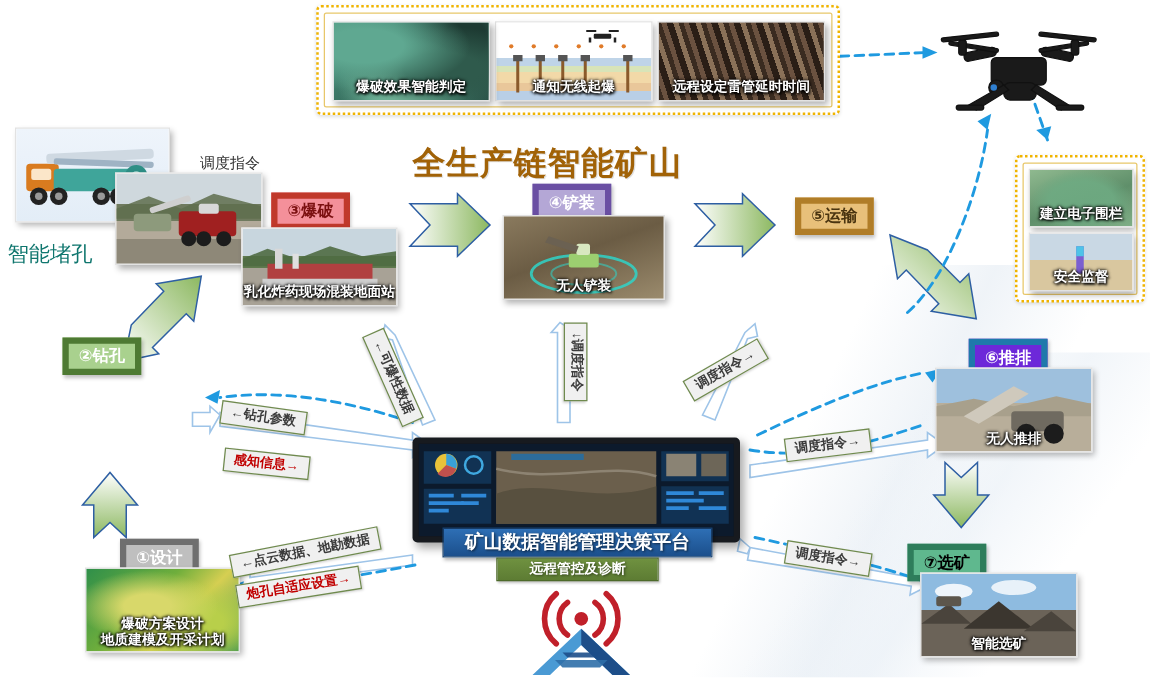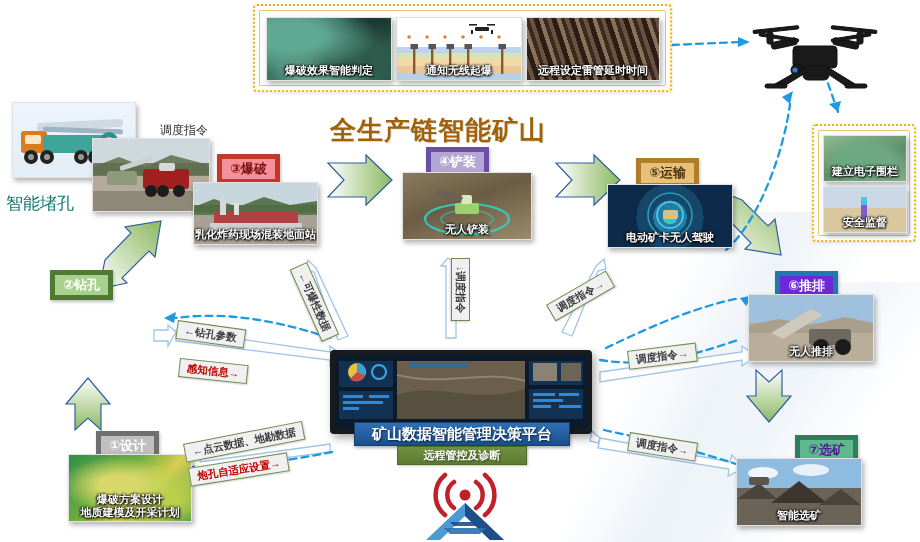--- a/index.html
+++ b/index.html
@@ -354,49 +354,38 @@
         <ellipse cx="64" cy="46" rx="26" ry="9" fill="none" stroke="#2fd3c8" stroke-width="1.6" opacity=".55"></ellipse>
         <rect x="52" y="30" width="24" height="11" rx="2" fill="#9ccf70"></rect>
         <rect x="58" y="22" width="11" height="9" rx="2" fill="#d8e8c0"></rect>
         <path d="M36 16 L60 24 L58 29 L33 21 Z" fill="#6b6152"></path>
       </svg>
     </div>
     <div class="cap">无人铲装</div>
   </div>
 
   <div class="tag" style="left:636px;top:158px;background:#e8c07a;border-color:#b07d28;color:#4a3410;">⑤运输</div>
-  <div class="card" style="left:607px;top:184px;width:124px;height:62px;">
-    <div class="photo" style="background:
-            radial-gradient(circle at 50% 52%, #2fc8d8 0 10%, #1f7fa8 10% 24%, #17466b 24% 48%, #0e2a4a 48% 100%);">
-      <svg viewBox="0 0 124 62" style="width:124px;height:62px;display:block">
-        <circle cx="62" cy="30" r="22" fill="none" stroke="#39d3e0" stroke-width="1.6" opacity=".6"></circle>
-        <circle cx="62" cy="30" r="13" fill="none" stroke="#6fe6ef" stroke-width="1.6" opacity=".75"></circle>
-        <rect x="55" y="25" width="15" height="9" rx="2" fill="#d9c27a"></rect>
-      </svg>
-    </div>
-    <div class="cap">电动矿卡无人驾驶</div>
-  </div>
 
   <div class="tag" style="left:775px;top:271px;background:#6d28d9;border-color:#1f79ab;color:#ffffff;">⑥推排</div>
   <div class="card" style="left:748px;top:294px;width:124px;height:66px;">
     <div class="photo" style="background:linear-gradient(180deg,#9ec0dd 0 42%,#b8ae9a 42% 100%);">
       <svg viewBox="0 0 124 66" style="width:124px;height:66px;display:block">
         <path d="M0 30 L30 24 L62 30 L96 22 L124 28 L124 38 L0 38 Z" fill="#a8a08c"></path>
         <path d="M22 38 L62 14 L74 20 L34 44 Z" fill="#cfc9bc"></path>
         <rect x="60" y="34" width="42" height="16" rx="3" fill="#6f6a60"></rect>
         <g fill="#1c1c1c">
             <circle cx="72" cy="52" r="8"></circle>
             <circle cx="94" cy="52" r="8"></circle>
           </g>
       </svg>
     </div>
     <div class="cap">无人推排</div>
   </div>
 
-  <div class="tag" style="left:795px;top:435px;background:#5fb88e;border-color:#2e7d5b;color:#4c1d95;">⑦选矿</div>
+  <div class="tag" style="left:726px;top:435px;background:#5fb88e;border-color:#2e7d5b;color:#000000;">⑦选矿</div>
   <div class="card" style="left:736px;top:458px;width:124px;height:66px;">
     <div class="photo" style="background:linear-gradient(180deg,#8ebbe0 0 44%,#6b6358 44% 100%);">
       <svg viewBox="0 0 124 66" style="width:124px;height:66px;display:block">
         <ellipse cx="26" cy="14" rx="15" ry="6" fill="#ffffff" opacity=".85"></ellipse>
         <ellipse cx="74" cy="11" rx="18" ry="6" fill="#ffffff" opacity=".8"></ellipse>
         <path d="M0 40 L22 24 L40 40 Z" fill="#4a443c"></path>
         <path d="M34 44 L62 22 L90 44 Z" fill="#3b362f"></path>
         <path d="M82 46 L104 30 L124 46 Z" fill="#4a443c"></path>
         <rect x="12" y="18" width="20" height="8" rx="2" fill="#5c564c"></rect>
       </svg>

